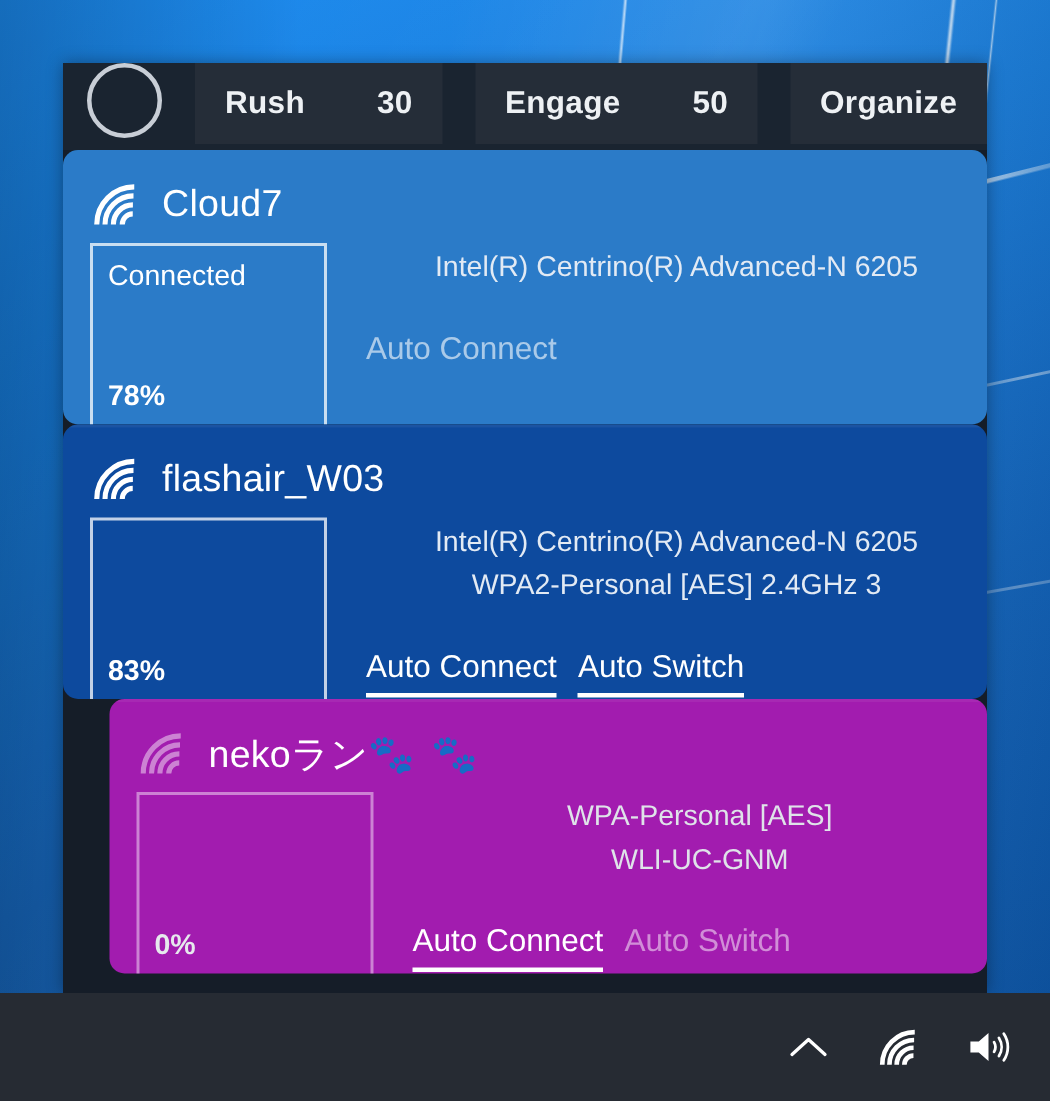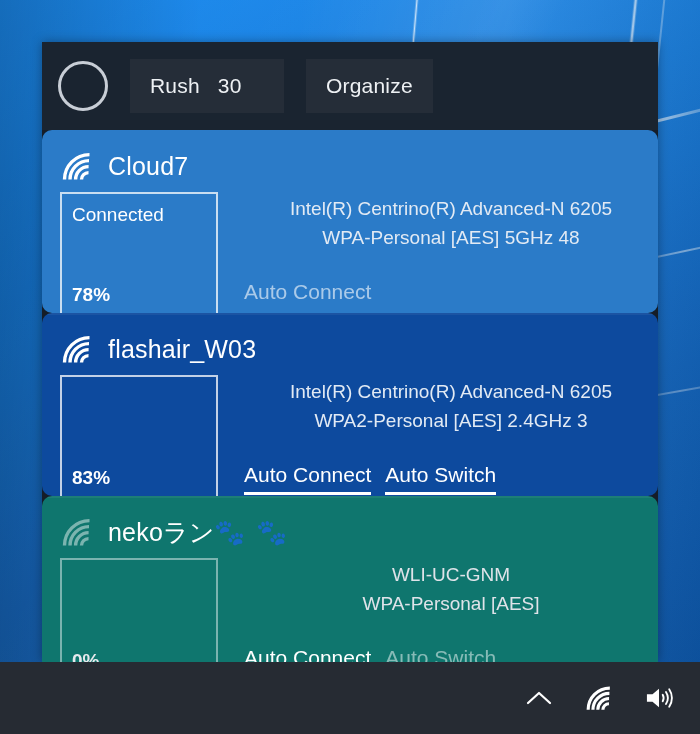--- a/index.html
+++ b/index.html
@@ -54,60 +54,61 @@
     top: 42px;
     width: 616px;
     height: 620px;
     background: #151d28;
     box-shadow: 0 0 10px rgba(0,0,0,0.35);
   }
 
   
   #panel-header {
     position: relative;
-    height: 88px;
+    height: 58px;
     background: #1a2430;
     display: flex;
-    align-items: center;
+    align-items: flex-start;
     padding-left: 16px;
+    font-weight: bold;
   }
   .hdr-circle {
     width: 50px; height: 50px;
     border: 3px solid #c8ced6;
     border-radius: 50%;
     flex: 0 0 auto;
   }
   .hdr-btn {
     height: 54px;
     background: #252d38;
     margin-left: 22px;
     display: flex;
     align-items: center;
     color: #eef1f4;
     font-size: 21px;
     letter-spacing: .2px;
     padding: 0 20px;
   }
   .hdr-btn .lbl { white-space: nowrap; }
-  .hdr-btn .val { margin-left: 18px; white-space: nowrap; }
+  .hdr-btn .val { margin-left: 48px; white-space: nowrap; }
   .hdr-btn.wide-rush { min-width: 154px; }
   .hdr-btn.wide-engage { min-width: 152px; }
   .hdr-btn.wide-organize { min-width: 120px; justify-content: center; }
 
   
   .net-row {
     position: relative;
     height: 183px;
     padding: 14px 0 0 18px;
     overflow: hidden;
     border-radius: 10px;
   }
   .net-row.sel     { background: #2b7bc8; }
   .net-row.active  { background: #0d4a9e; }
-  .net-row.idle    { background: #0f766e; }
+  .net-row.idle    { background: #a21caf; margin-left: 31px; }
   .row-sep {
     position: absolute; left: 0; right: 0; top: 0; height: 2px;
     background: rgba(255,255,255,0.06);
   }
 
   .row-title {
     display: flex;
     align-items: center;
     height: 44px;
     margin-bottom: 4px;
@@ -212,20 +213,24 @@
   <div id="panel">
 
     <div id="panel-header">
       <div class="hdr-circle"></div>
 
       <div class="hdr-btn wide-rush">
         <span class="lbl">Rush</span>
         <span class="val">30</span>
       </div>
 
+      <div class="hdr-btn wide-engage">
+        <span class="lbl">Engage</span>
+        <span class="val">50</span>
+      </div>
 
       <div class="hdr-btn wide-organize">
         <span class="lbl">Organize</span>
       </div>
     </div>
 
     <div class="net-row sel">
       <div class="row-title">
         <svg class="wifi-ico" viewBox="0 0 34 30">
           <g fill="none" stroke="#ffffff" stroke-width="3.4" stroke-linecap="butt">
@@ -238,21 +243,20 @@
         <span class="ssid">Cloud7</span>
       </div>
 
       <div class="row-body">
         <div class="sig-box">
           <span class="sig-status">Connected</span>
           <span class="sig-pct">78%</span>
         </div>
         <div class="row-info">
           <div class="info-line">Intel(R) Centrino(R) Advanced-N 6205</div>
-          <div class="info-line">WPA-Personal [AES] 5GHz 48</div>
           <div class="row-actions">
             <span class="act off">Auto Connect</span>
           </div>
         </div>
       </div>
     </div>
 
     <div class="net-row active">
       <div class="row-sep"></div>
       <div class="row-title">
@@ -298,22 +302,22 @@
           <span>nekoラン</span><span class="paws">🐾 🐾</span>
         </span>
       </div>
 
       <div class="row-body">
         <div class="sig-box">
           <span class="sig-status"></span>
           <span class="sig-pct">0%</span>
         </div>
         <div class="row-info">
+          <div class="info-line">WPA-Personal [AES]</div>
           <div class="info-line">WLI-UC-GNM</div>
-          <div class="info-line">WPA-Personal [AES]</div>
           <div class="row-actions">
             <span class="act on">Auto Connect</span>
             <span class="act off">Auto Switch</span>
           </div>
         </div>
       </div>
     </div>
   </div>
 
   <div id="taskbar">

